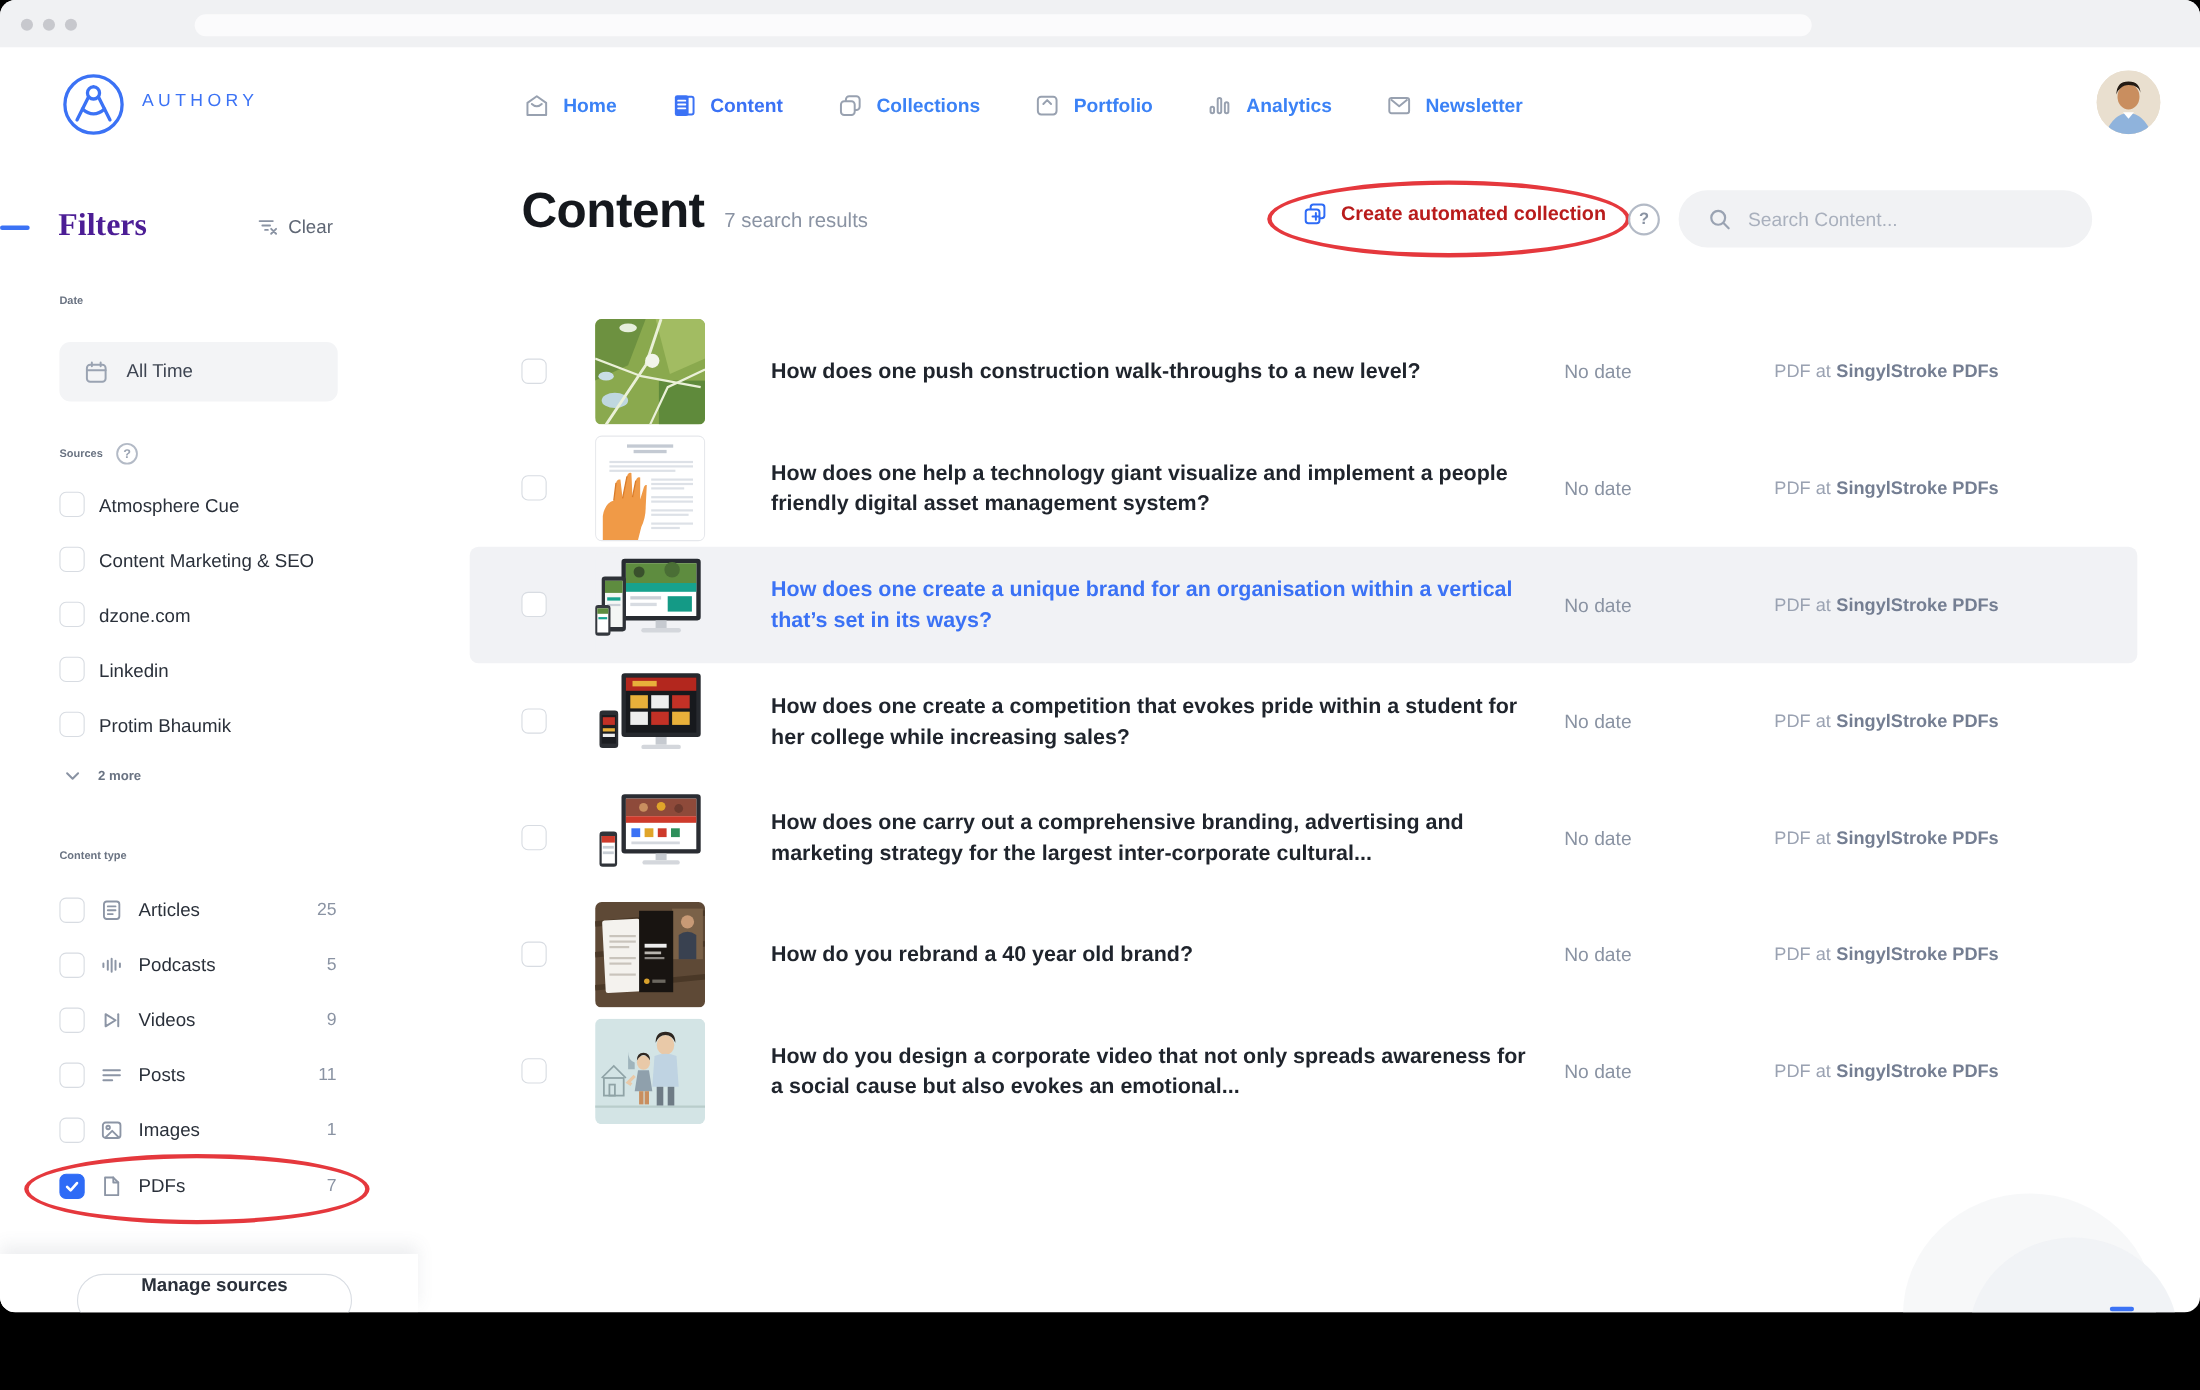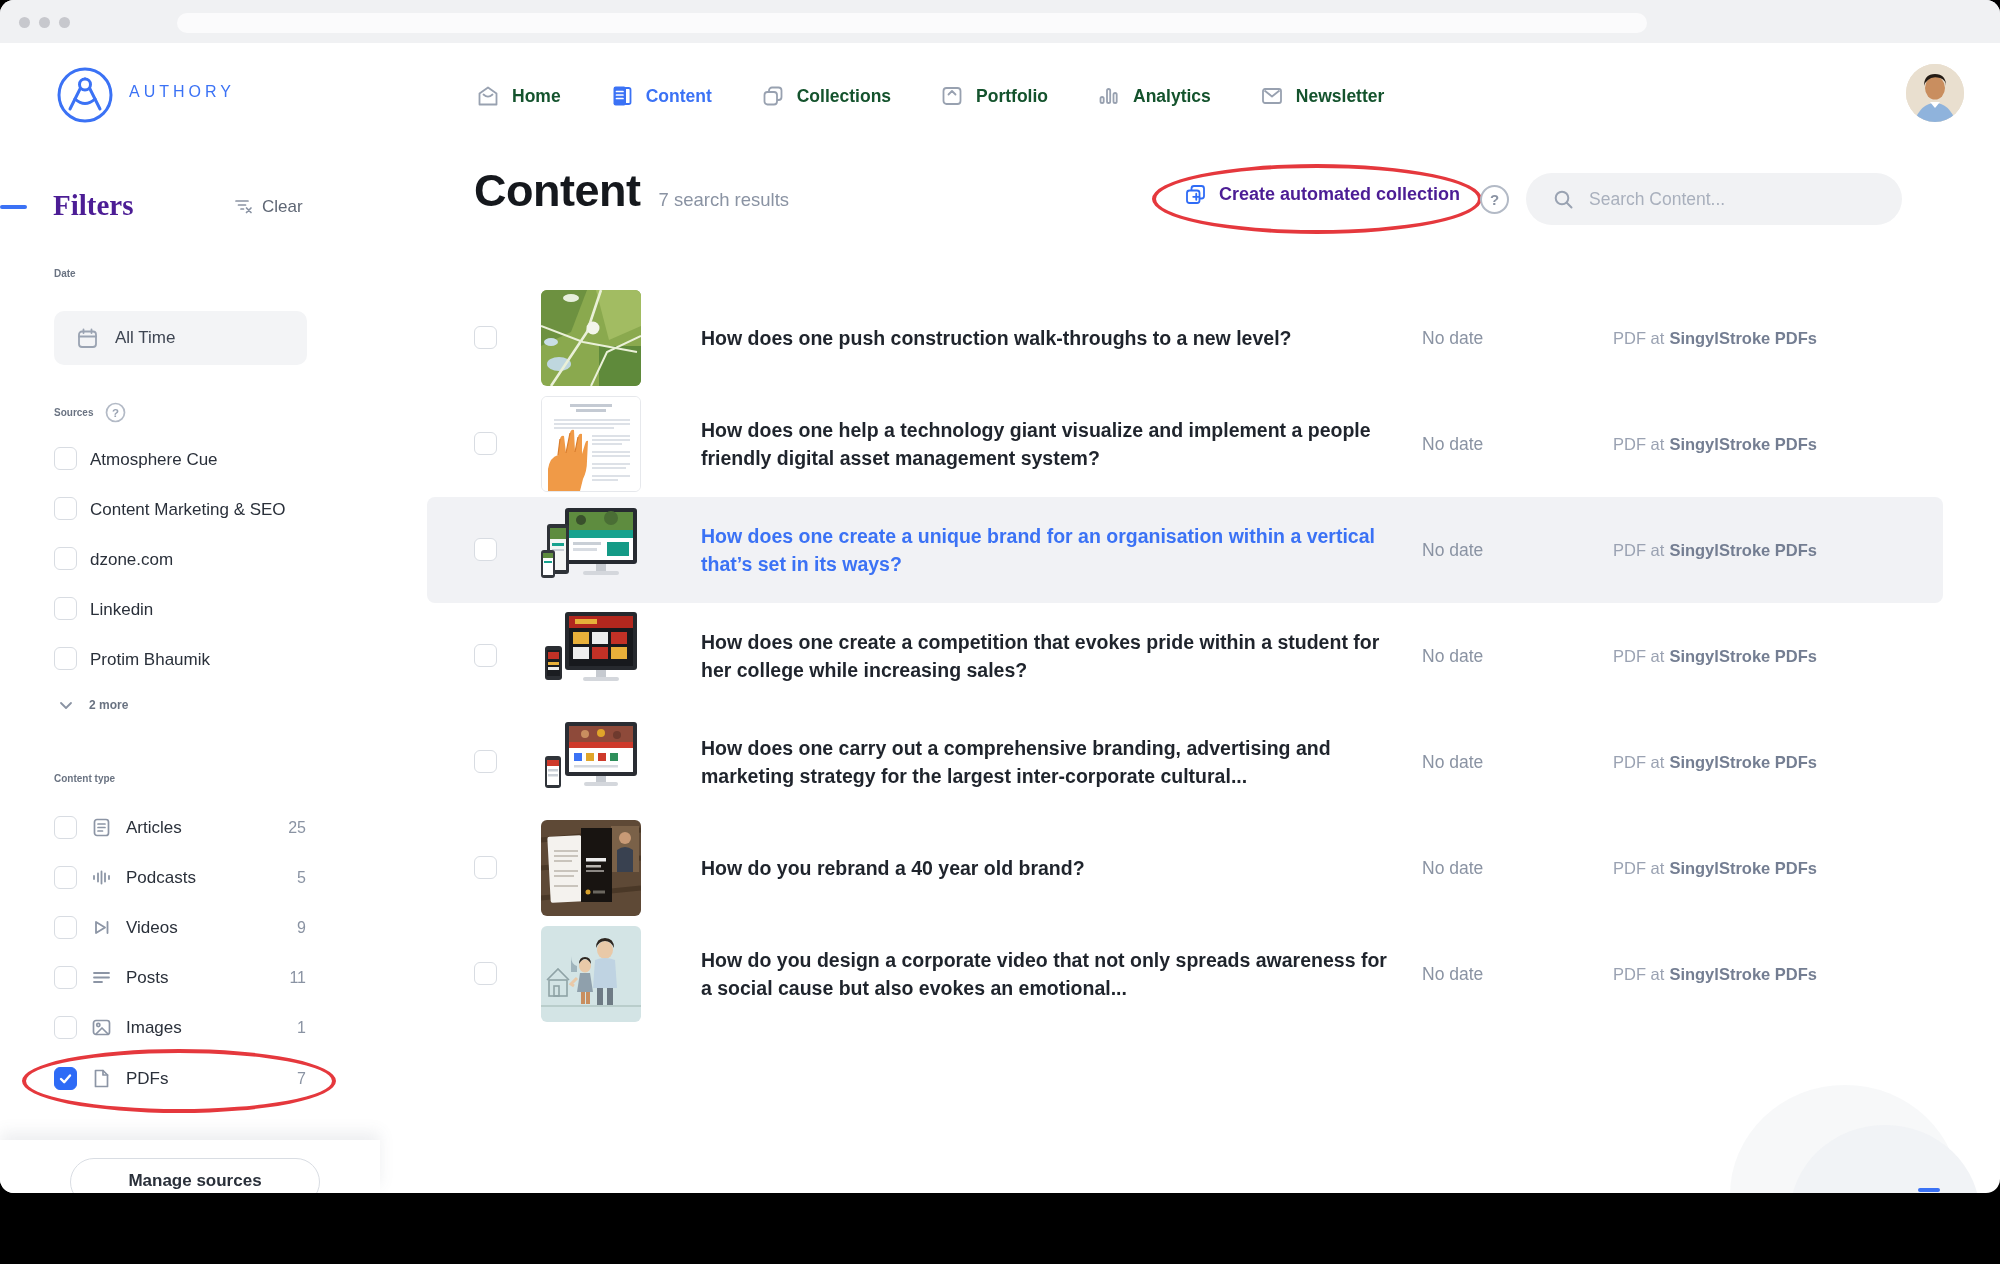--- a/index.html
+++ b/index.html
@@ -9,21 +9,21 @@
           border-radius:14px;overflow:hidden;box-shadow:0 18px 50px rgba(0,0,0,.55);}
   
   .chrome{position:absolute;left:0;top:0;width:2000px;height:43px;background:#F0F1F3;}
   .dot{position:absolute;top:17px;width:11px;height:11px;border-radius:50%;background:#C7C8CD;}
   .urlbar{position:absolute;left:177px;top:13px;width:1470px;height:20px;border-radius:10px;background:#FBFBFC;}
   
   .logo{position:absolute;left:56px;top:66px;width:58px;height:58px;}
   .brand{position:absolute;left:129px;top:83px;font-size:16px;letter-spacing:4px;font-weight:500;color:#3B72F5;}
   .nav{position:absolute;left:475px;top:78px;display:flex;gap:48px;align-items:center;height:36px;}
   .nav-item{display:flex;align-items:center;gap:11px;cursor:pointer;}
-  .nav-item span{font-size:17.5px;font-weight:600;color:#14532d;}
+  .nav-item span{font-size:17.5px;font-weight:600;color:#3b82f6;}
   .nav-item.active span{color:#3B72F5;}
   .avatar{position:absolute;left:1906px;top:64px;width:58px;height:58px;border-radius:50%;overflow:hidden;background:#E7DCCB;}
   
   .scroll-dash{position:absolute;left:0;top:205px;width:27px;height:4px;border-radius:2px;background:#3B72F5;}
   .flt-title{position:absolute;left:53px;top:189px;font-family:"Liberation Serif",serif;font-size:29px;font-weight:600;color:#4c1d95;}
   .flt-clear{position:absolute;left:233px;top:196px;display:flex;gap:8px;align-items:center;cursor:pointer;}
   .flt-clear span{font-size:17px;color:#5E6674;}
   .side-label{position:absolute;font-size:10px;font-weight:700;color:#6A7382;}
   .alltime{position:absolute;left:54px;top:311px;width:253px;height:54px;background:#F3F4F6;border-radius:10px;
            display:flex;align-items:center;gap:16px;padding-left:22px;box-sizing:border-box;cursor:pointer;}
@@ -33,28 +33,28 @@
   .cb{width:23px;height:23px;border:1.5px solid #D8DCE2;border-radius:6px;background:#fff;box-sizing:border-box;flex:none;}
   .cb.checked{background:#2E6BF6;border-color:#2E6BF6;display:flex;align-items:center;justify-content:center;}
   .chk-row label{font-size:17px;color:#2A303A;cursor:pointer;}
   .more-row{position:absolute;left:57px;display:flex;align-items:center;gap:14px;cursor:pointer;}
   .more-row span{font-size:12px;font-weight:600;color:#6A7382;}
   .type-row{position:absolute;left:54px;width:252px;display:flex;align-items:center;gap:13px;}
   .type-row .cnt{margin-left:auto;font-size:16px;color:#8A93A3;}
   .type-row label{font-size:17px;color:#2A303A;cursor:pointer;}
   .side-footer{position:absolute;left:0;top:1140px;width:380px;height:53px;background:#fff;box-shadow:0 -8px 14px rgba(90,100,120,.10);}
   .manage-btn{position:absolute;left:70px;top:18px;width:250px;height:48px;border:1px solid #D9DDE3;border-radius:24px;
-              background:#fff;display:flex;justify-content:center;padding-top:12px;box-sizing:border-box;cursor:pointer;}
+              background:#fff;display:flex;justify-content:center;box-sizing:border-box;cursor:pointer;}
   .manage-btn span{font-size:17px;font-weight:700;color:#2A303A;}
   
   .page-head{position:absolute;left:474px;top:165px;display:flex;align-items:baseline;gap:18px;}
   .page-title{font-size:45px;font-weight:800;letter-spacing:-.5px;color:#15181D;}
   .page-results{font-size:18.5px;color:#8A93A3;}
   .create-btn{position:absolute;left:1183px;top:182px;display:flex;align-items:center;gap:11px;cursor:pointer;}
-  .create-btn span{font-size:18px;font-weight:700;color:#4c1d95;}
+  .create-btn span{font-size:18px;font-weight:700;color:#b91c1c;}
   .help-circ{position:absolute;left:1480px;top:185px;width:25px;height:25px;border-radius:50%;border:2px solid #B3BAC6;
              color:#8A93A3;font-size:15px;font-weight:700;display:flex;align-items:center;justify-content:center;}
   .searchbox{position:absolute;left:1526px;top:173px;width:376px;height:52px;border-radius:26px;background:#F1F2F4;
              display:flex;align-items:center;gap:14px;padding-left:26px;box-sizing:border-box;cursor:text;}
   .searchbox span{font-size:17.5px;color:#A9B0BD;}
   
   .ellipse{position:absolute;border:4px solid #E5383D;border-radius:50%;pointer-events:none;}
   
   .rows{position:absolute;left:427px;top:285px;width:1516px;}
   .row{position:relative;height:106px;}

